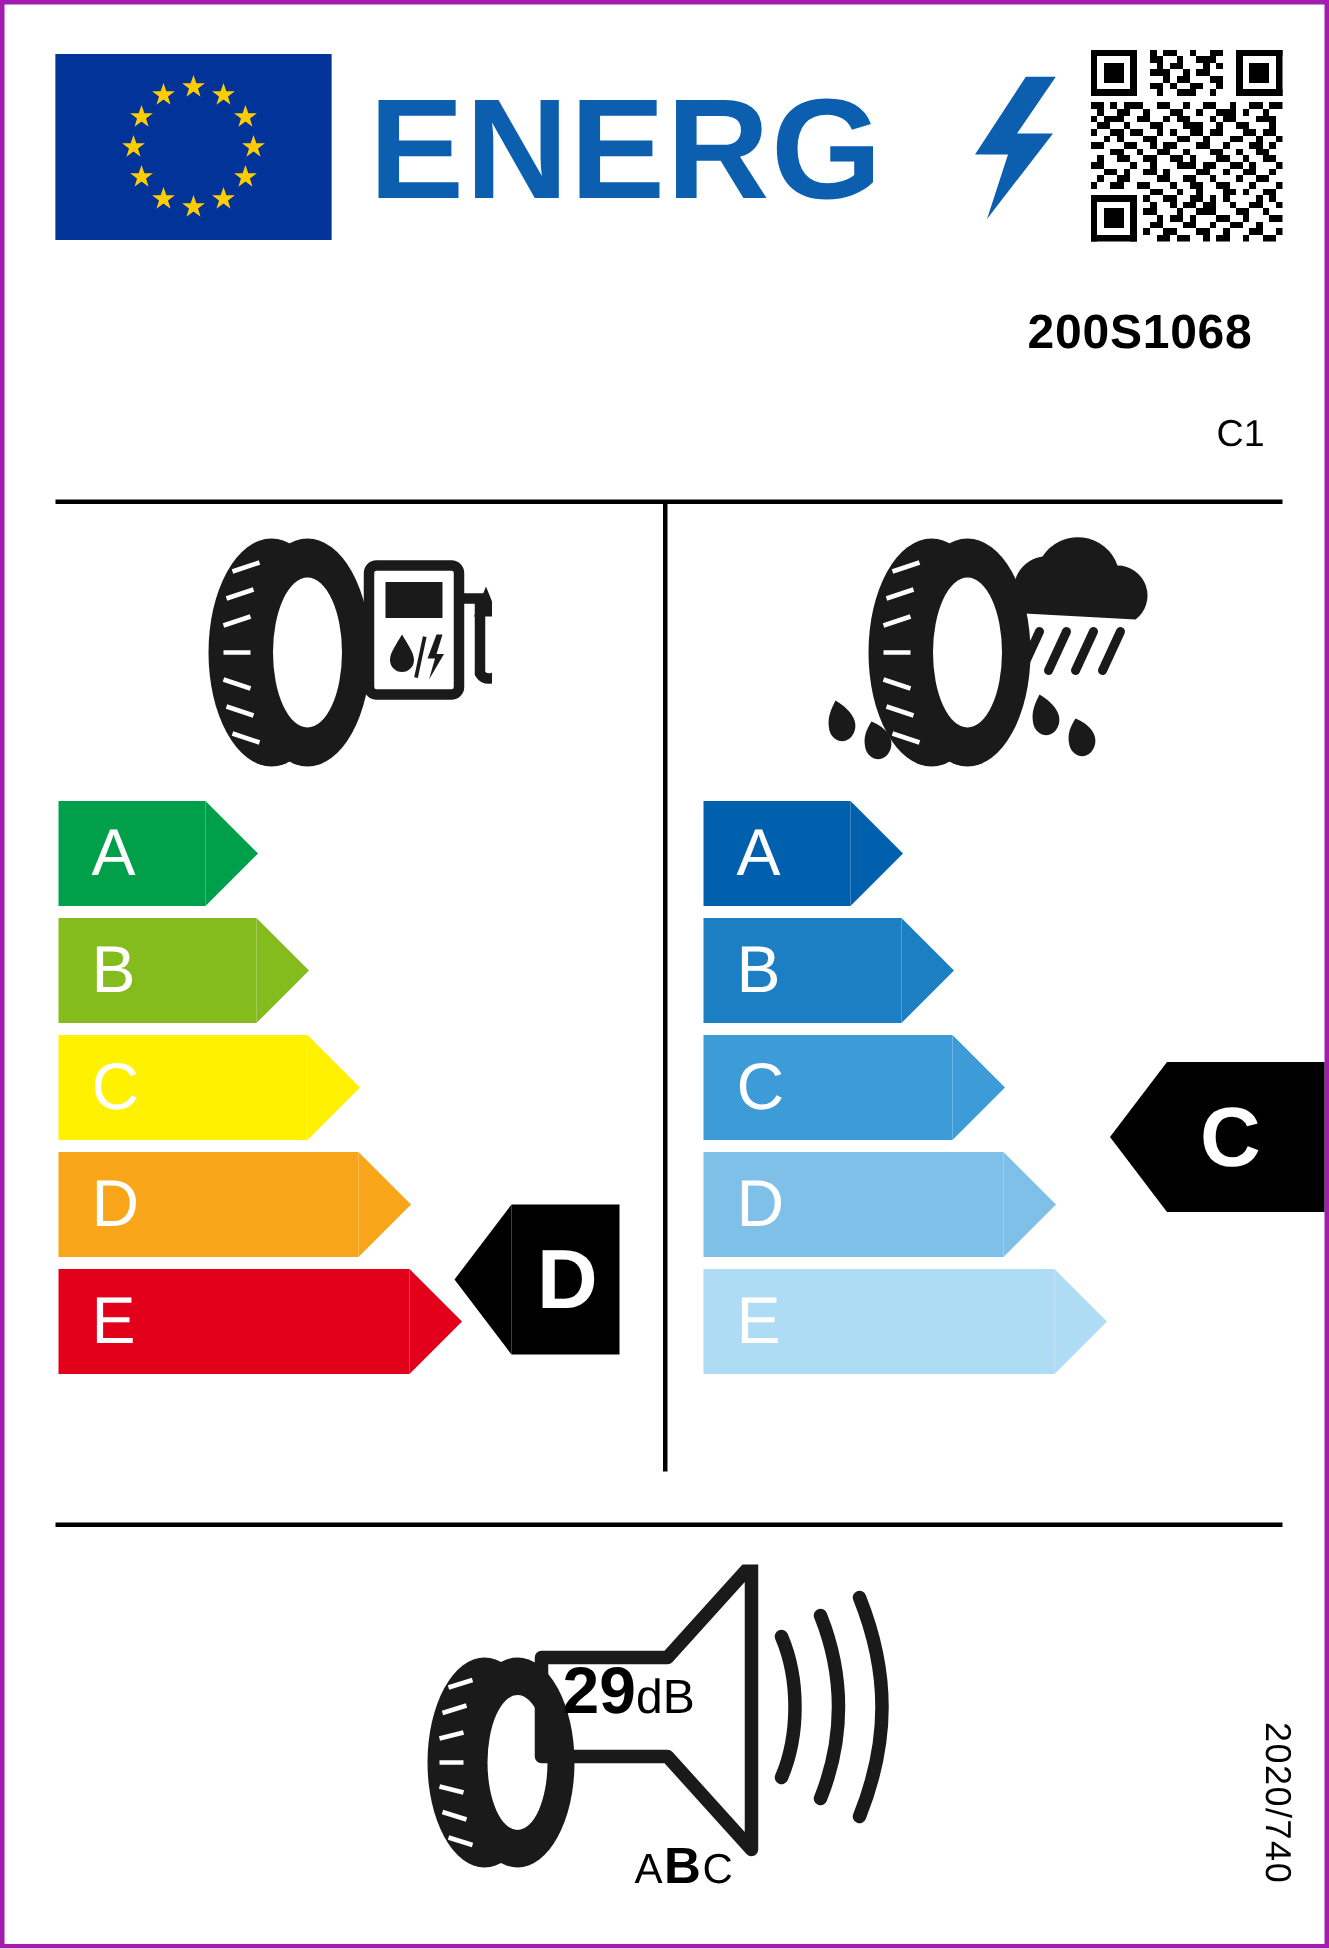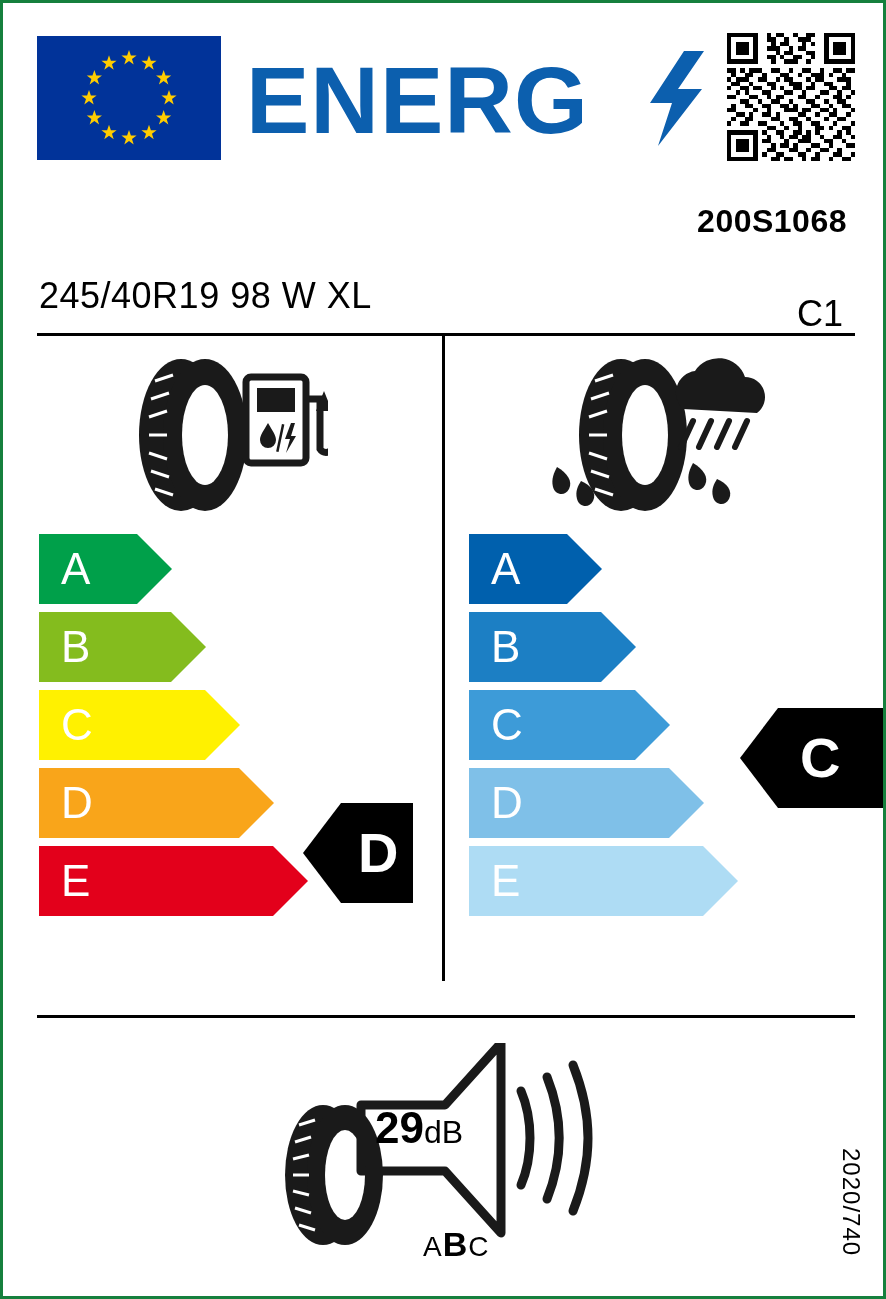--- a/index.html
+++ b/index.html
@@ -9,21 +9,21 @@
   }
   body {
     font-family: "Liberation Sans", sans-serif;
     color: #000000;
   }
   #label {
     position: relative;
     width: 886px;
     height: 1299px;
     box-sizing: border-box;
-    border: 3px solid #15803d;
+    border: 3px solid #a21caf;
     background: #fff;
     overflow: hidden;
   }
 
   
   .header {
     position: absolute;
     left: 0; top: 0;
     width: 886px;
     height: 170px;
@@ -63,39 +63,39 @@
   .brand {
     position: absolute;
     left: 36px;
     top: 200px;
     font-size: 32px;
     font-weight: bold;
     letter-spacing: 1.5px;
   }
   .model {
     position: absolute;
-    right: 36px;
+    right: 48px;
     top: 200px;
     font-size: 32px;
     font-weight: bold;
     letter-spacing: 0.5px;
     margin-left: 40px;
   }
   .tyre-size {
     position: absolute;
     left: 36px;
     top: 272px;
     font-size: 36px;
     letter-spacing: 0.5px;
   }
   .tyre-class {
     position: absolute;
     right: 40px;
-    top: 290px;
-    font-size: 36px;
+    top: 272px;
+    font-size: 25px;
   }
 
   
   .hline {
     position: absolute;
     left: 34px;
     width: 818px;
     height: 3px;
     background: #000;
   }
@@ -476,21 +476,20 @@
           <rect x="17" y="28" width="1" height="1"></rect>
             <rect x="19" y="28" width="2" height="1"></rect>
           <rect x="23" y="28" width="1" height="1"></rect>
             <rect x="26" y="28" width="2" height="1"></rect>
         </g>
       </svg>
     </div>
   </div>
 
   <div class="model">200S1068</div>
-  <div class="tyre-size">245/40R19 98 W XL</div>
   <div class="tyre-class">C1</div>
 
   <div class="hline top"></div>
   <div class="hline bottom"></div>
   <div class="vline"></div>
 
   <div class="pic fuel">
     <svg width="200" height="160" viewBox="0 0 200 160">
       <g transform="translate(5,0)">
         <ellipse cx="48" cy="80" rx="42" ry="76" fill="#1a1a1a"></ellipse>

